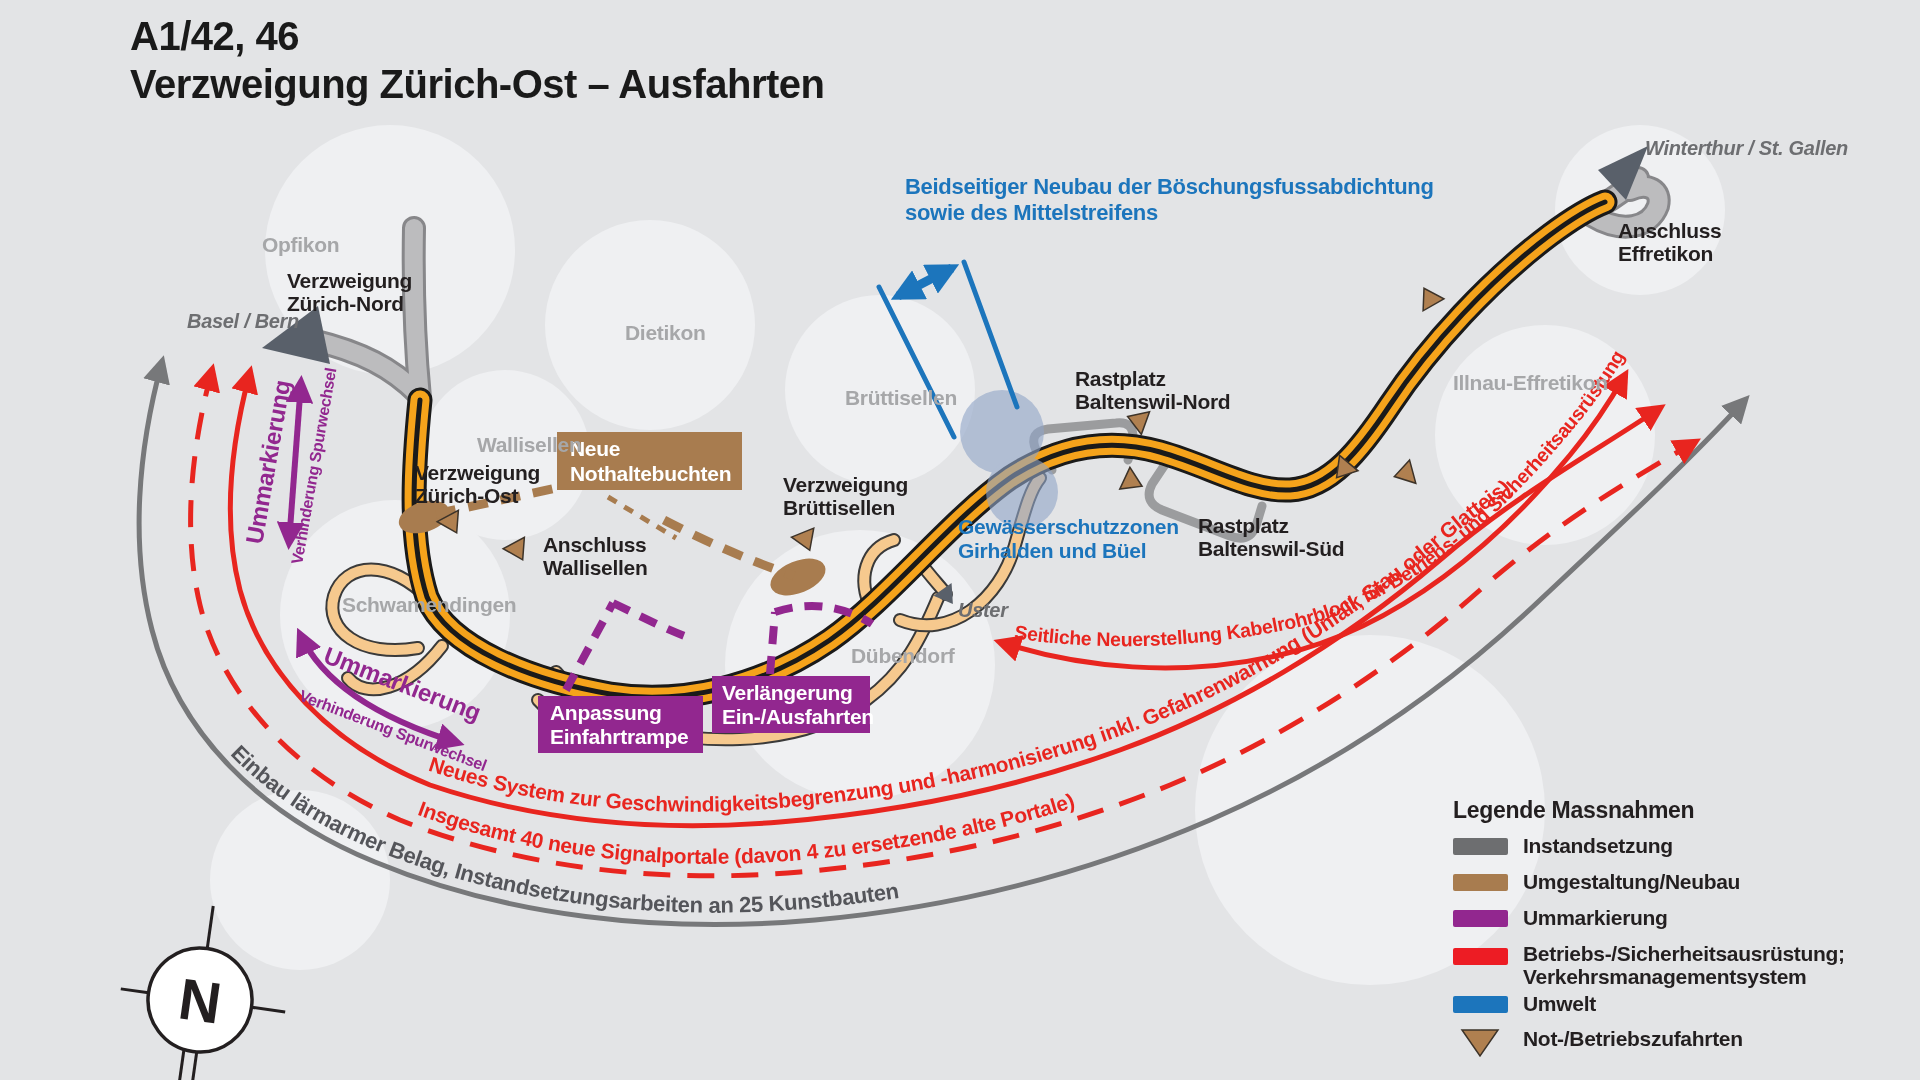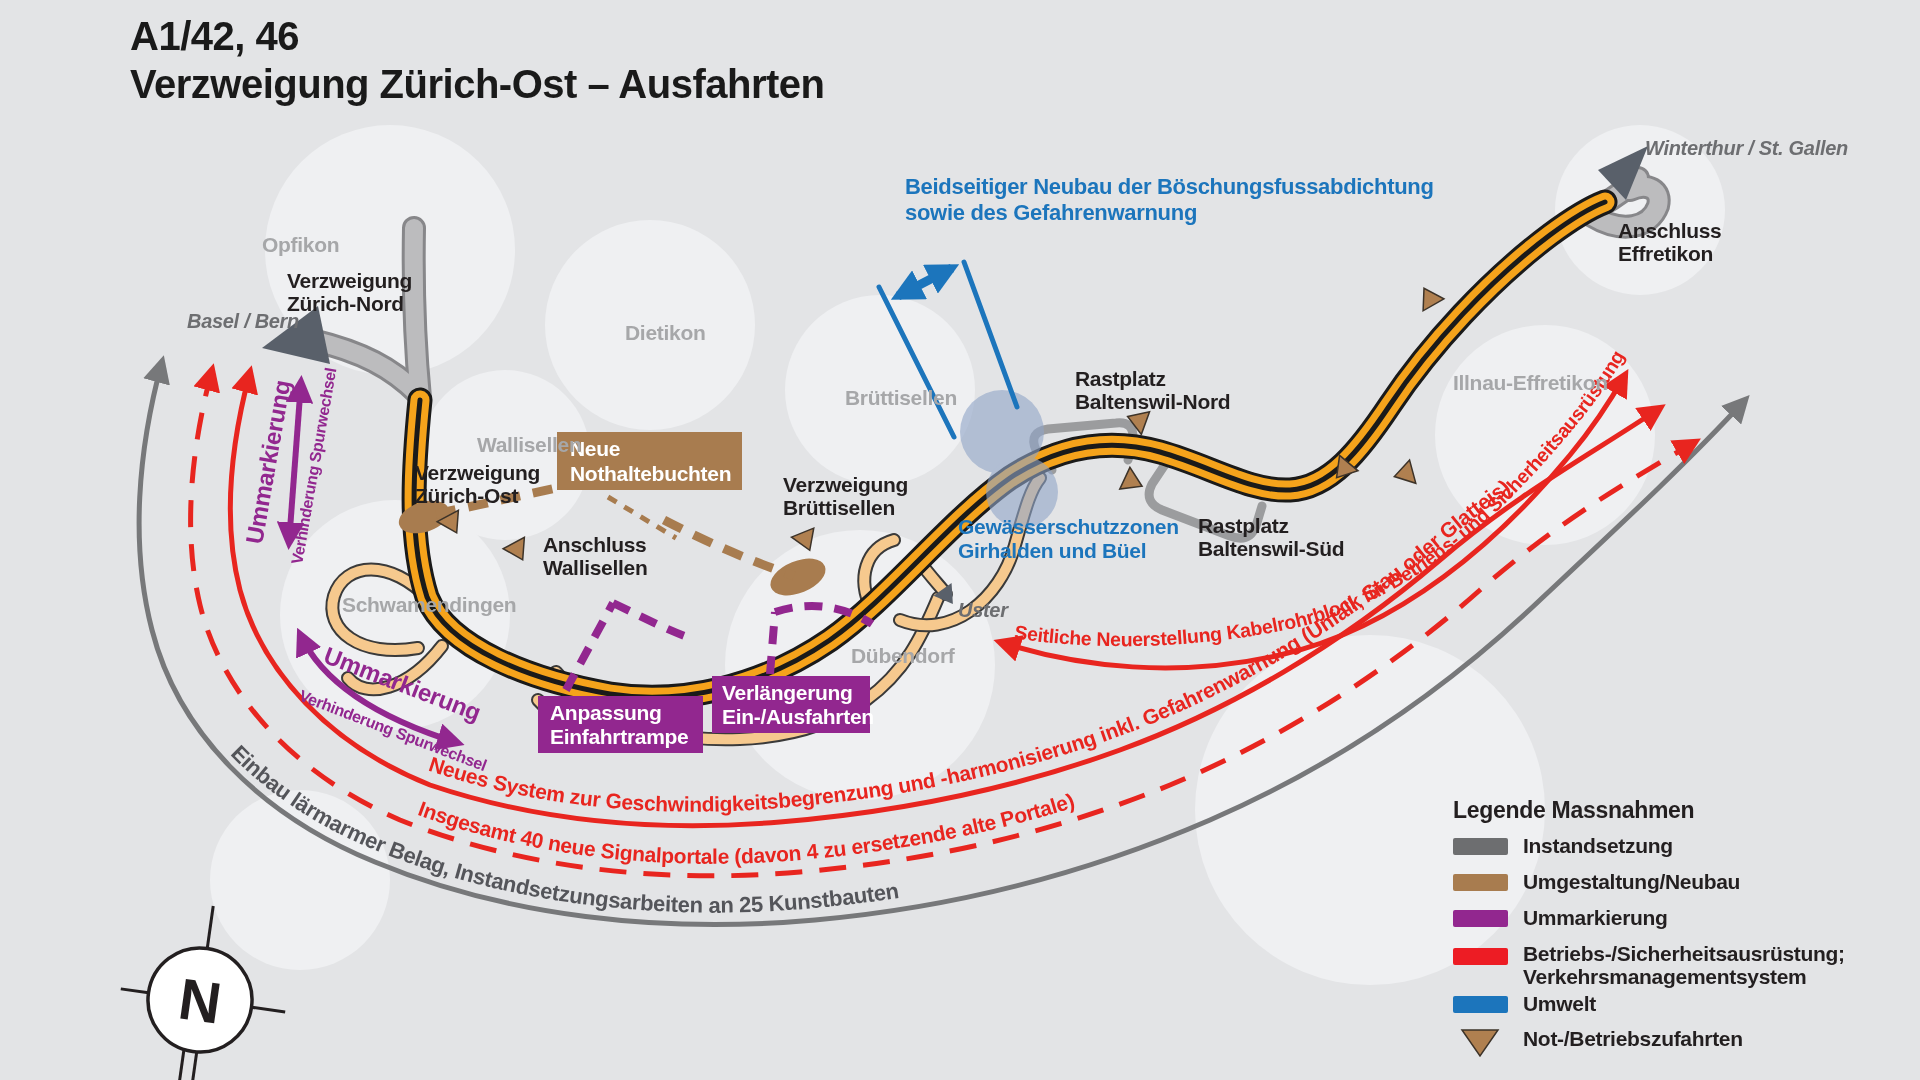--- a/index.html
+++ b/index.html
@@ -291,16 +291,16 @@
   </g>
 </svg>
 
 <div class="page-title">
   <div>A1/42, 46</div>
   <div>Verzweigung Zürich-Ost – Ausfahrten</div>
 </div>
 
 <div class="umwelt-note">
   <div>Beidseitiger Neubau der Böschungsfussabdichtung</div>
-  <div>sowie des Gefahrenwarnung</div>
+  <div>sowie des Mittelstreifens</div>
 </div>
 
 </div>
 
 </body></html>

